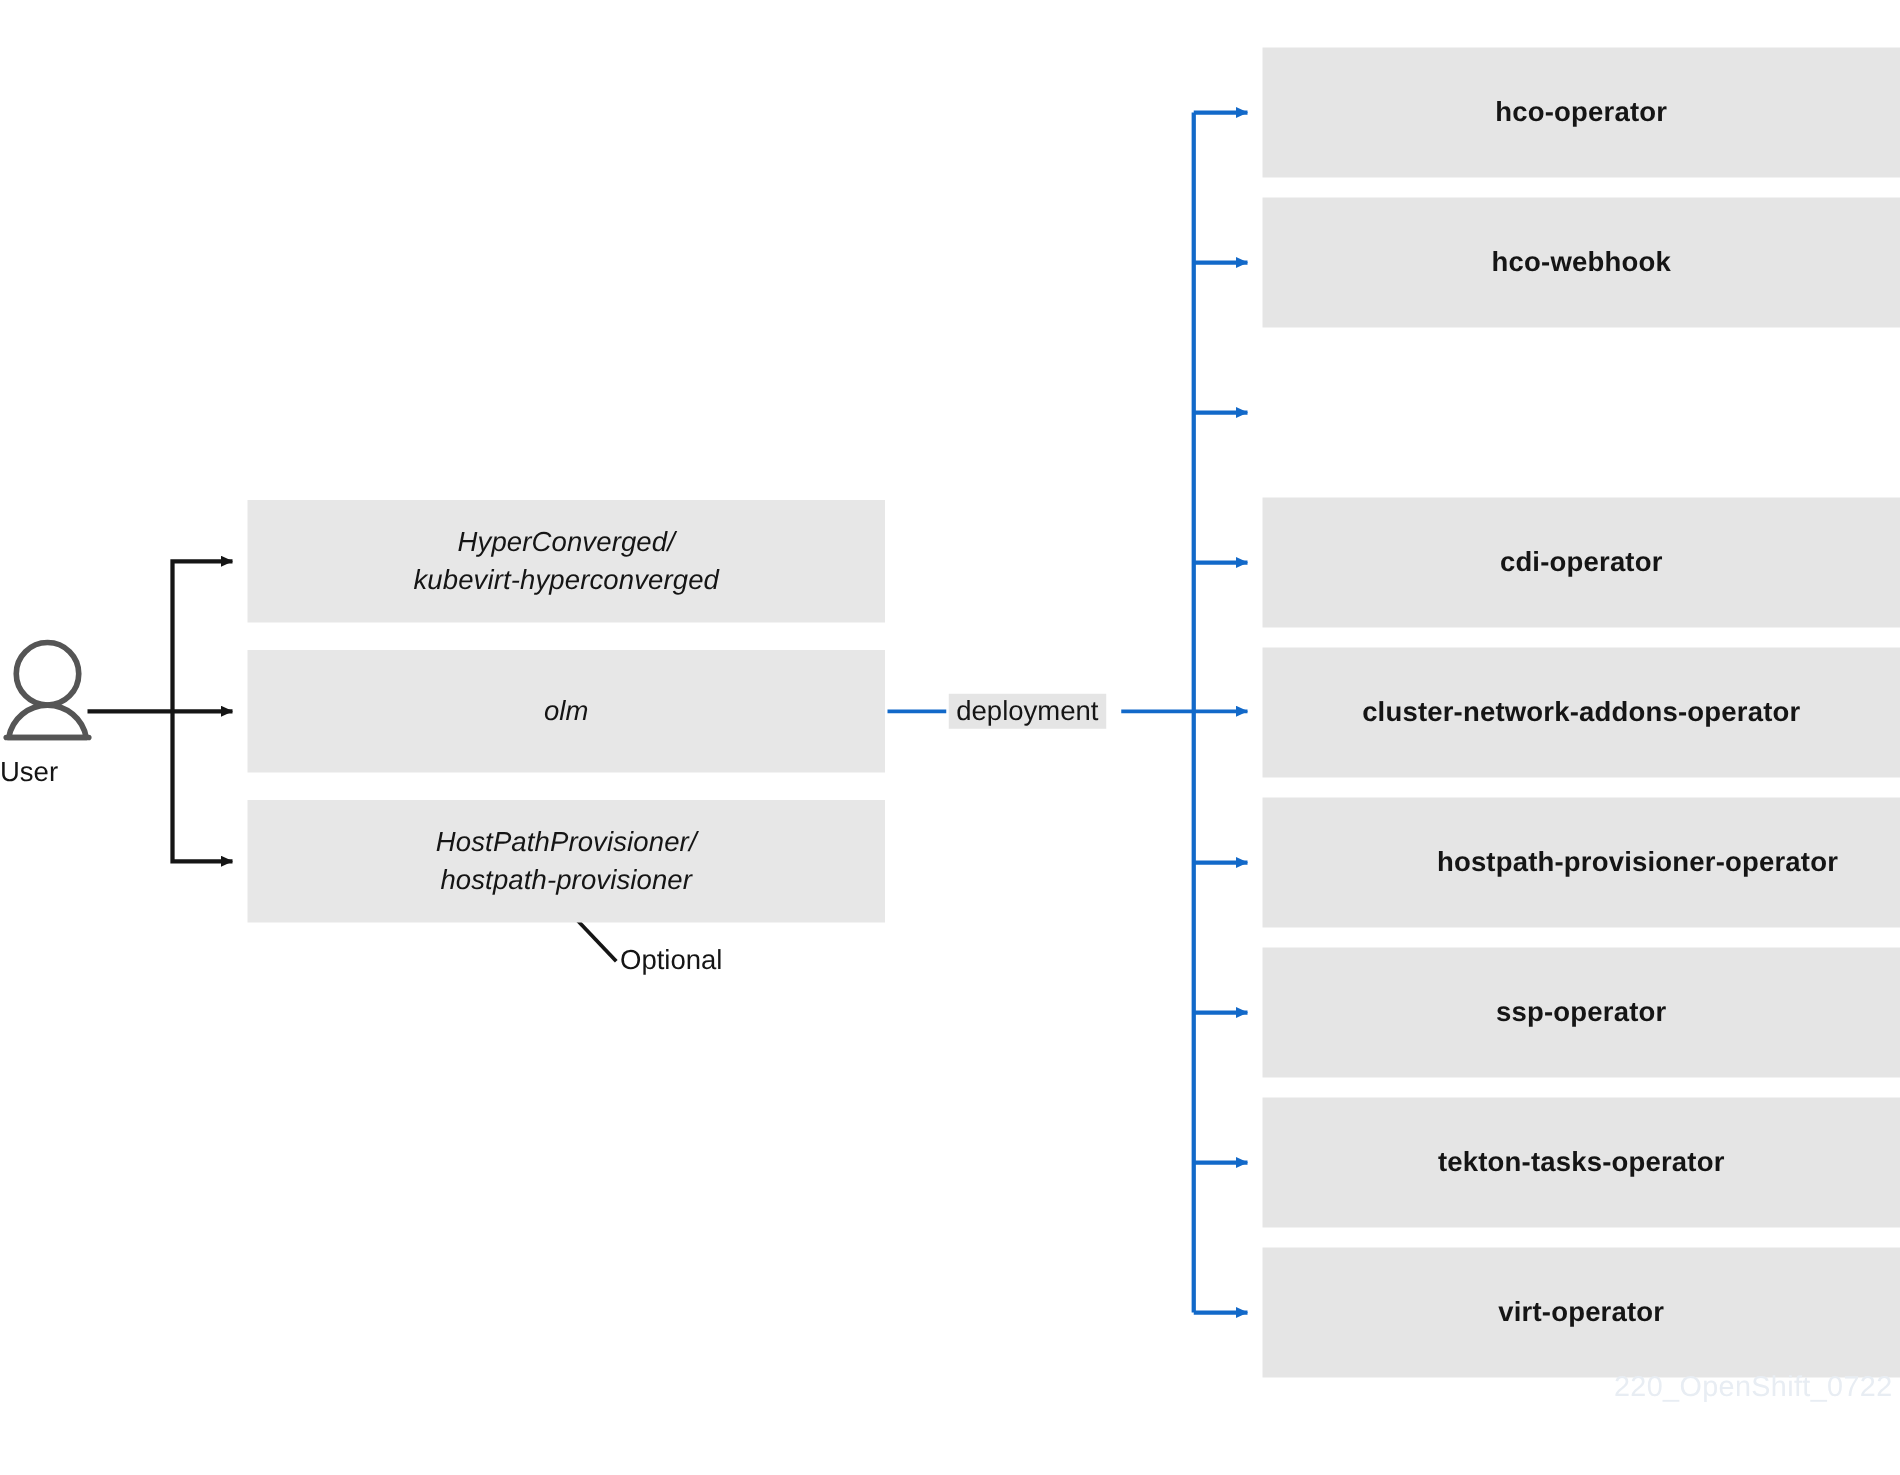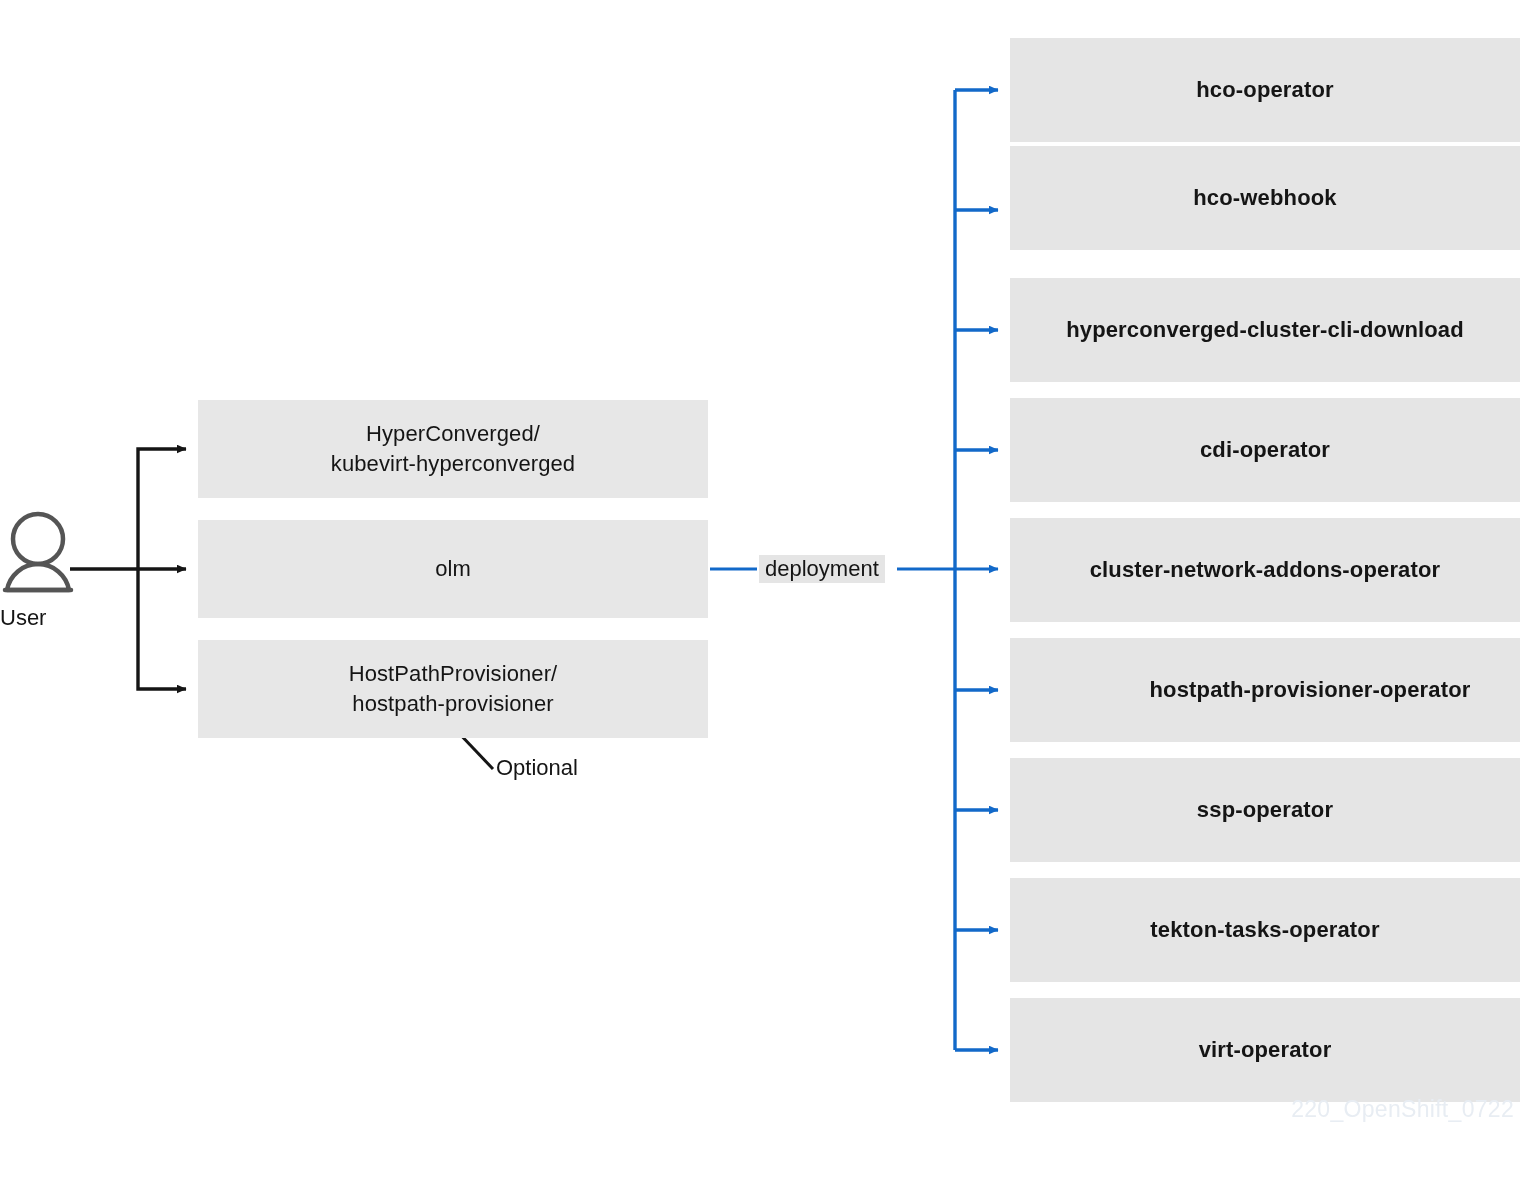--- a/index.html
+++ b/index.html
@@ -35,20 +35,21 @@
     display: flex;
     align-items: center;
     justify-content: center;
     text-align: center;
     color: #151515;
     font-size: 22px;
     line-height: 30px;
     font-weight: 400;
     letter-spacing: 0.1px;
     white-space: pre-line;
+    font-style: italic;
   }
 
   
   .tgt-box {
     position: absolute;
     left: 1010px;
     width: 510px;
     height: 104px;
     background: #e5e5e5;
     display: flex;
@@ -154,23 +155,22 @@
 hostpath-provisioner</div>
 
   <div class="src-box" style="top:520px; height:98px;">olm</div>
 
   <div class="lbl" id="optional-label">Optional</div>
 
   <div class="lbl" id="deployment-label">deployment</div>
 
   <div class="tgt-box" style="top:38px;">hco-operator</div>
 
-  <div class="tgt-box" style="top:146px;">hco-webhook</div>
+  <div class="tgt-box" style="top:158px;">hco-webhook</div>
 
-  <div class="tgt-box" style="top:278px;">hyperconverged-cluster-cli-download</div>
 
   <div class="tgt-box" style="top:398px;">cdi-operator</div>
 
   <div class="tgt-box" style="top:518px;">cluster-network-addons-operator</div>
 
   <div class="tgt-box" style="top:638px;padding-left:45px;">hostpath-provisioner-operator</div>
 
   <div class="tgt-box" style="top:758px;">ssp-operator</div>
 
   <div class="tgt-box" style="top:878px;">tekton-tasks-operator</div>

